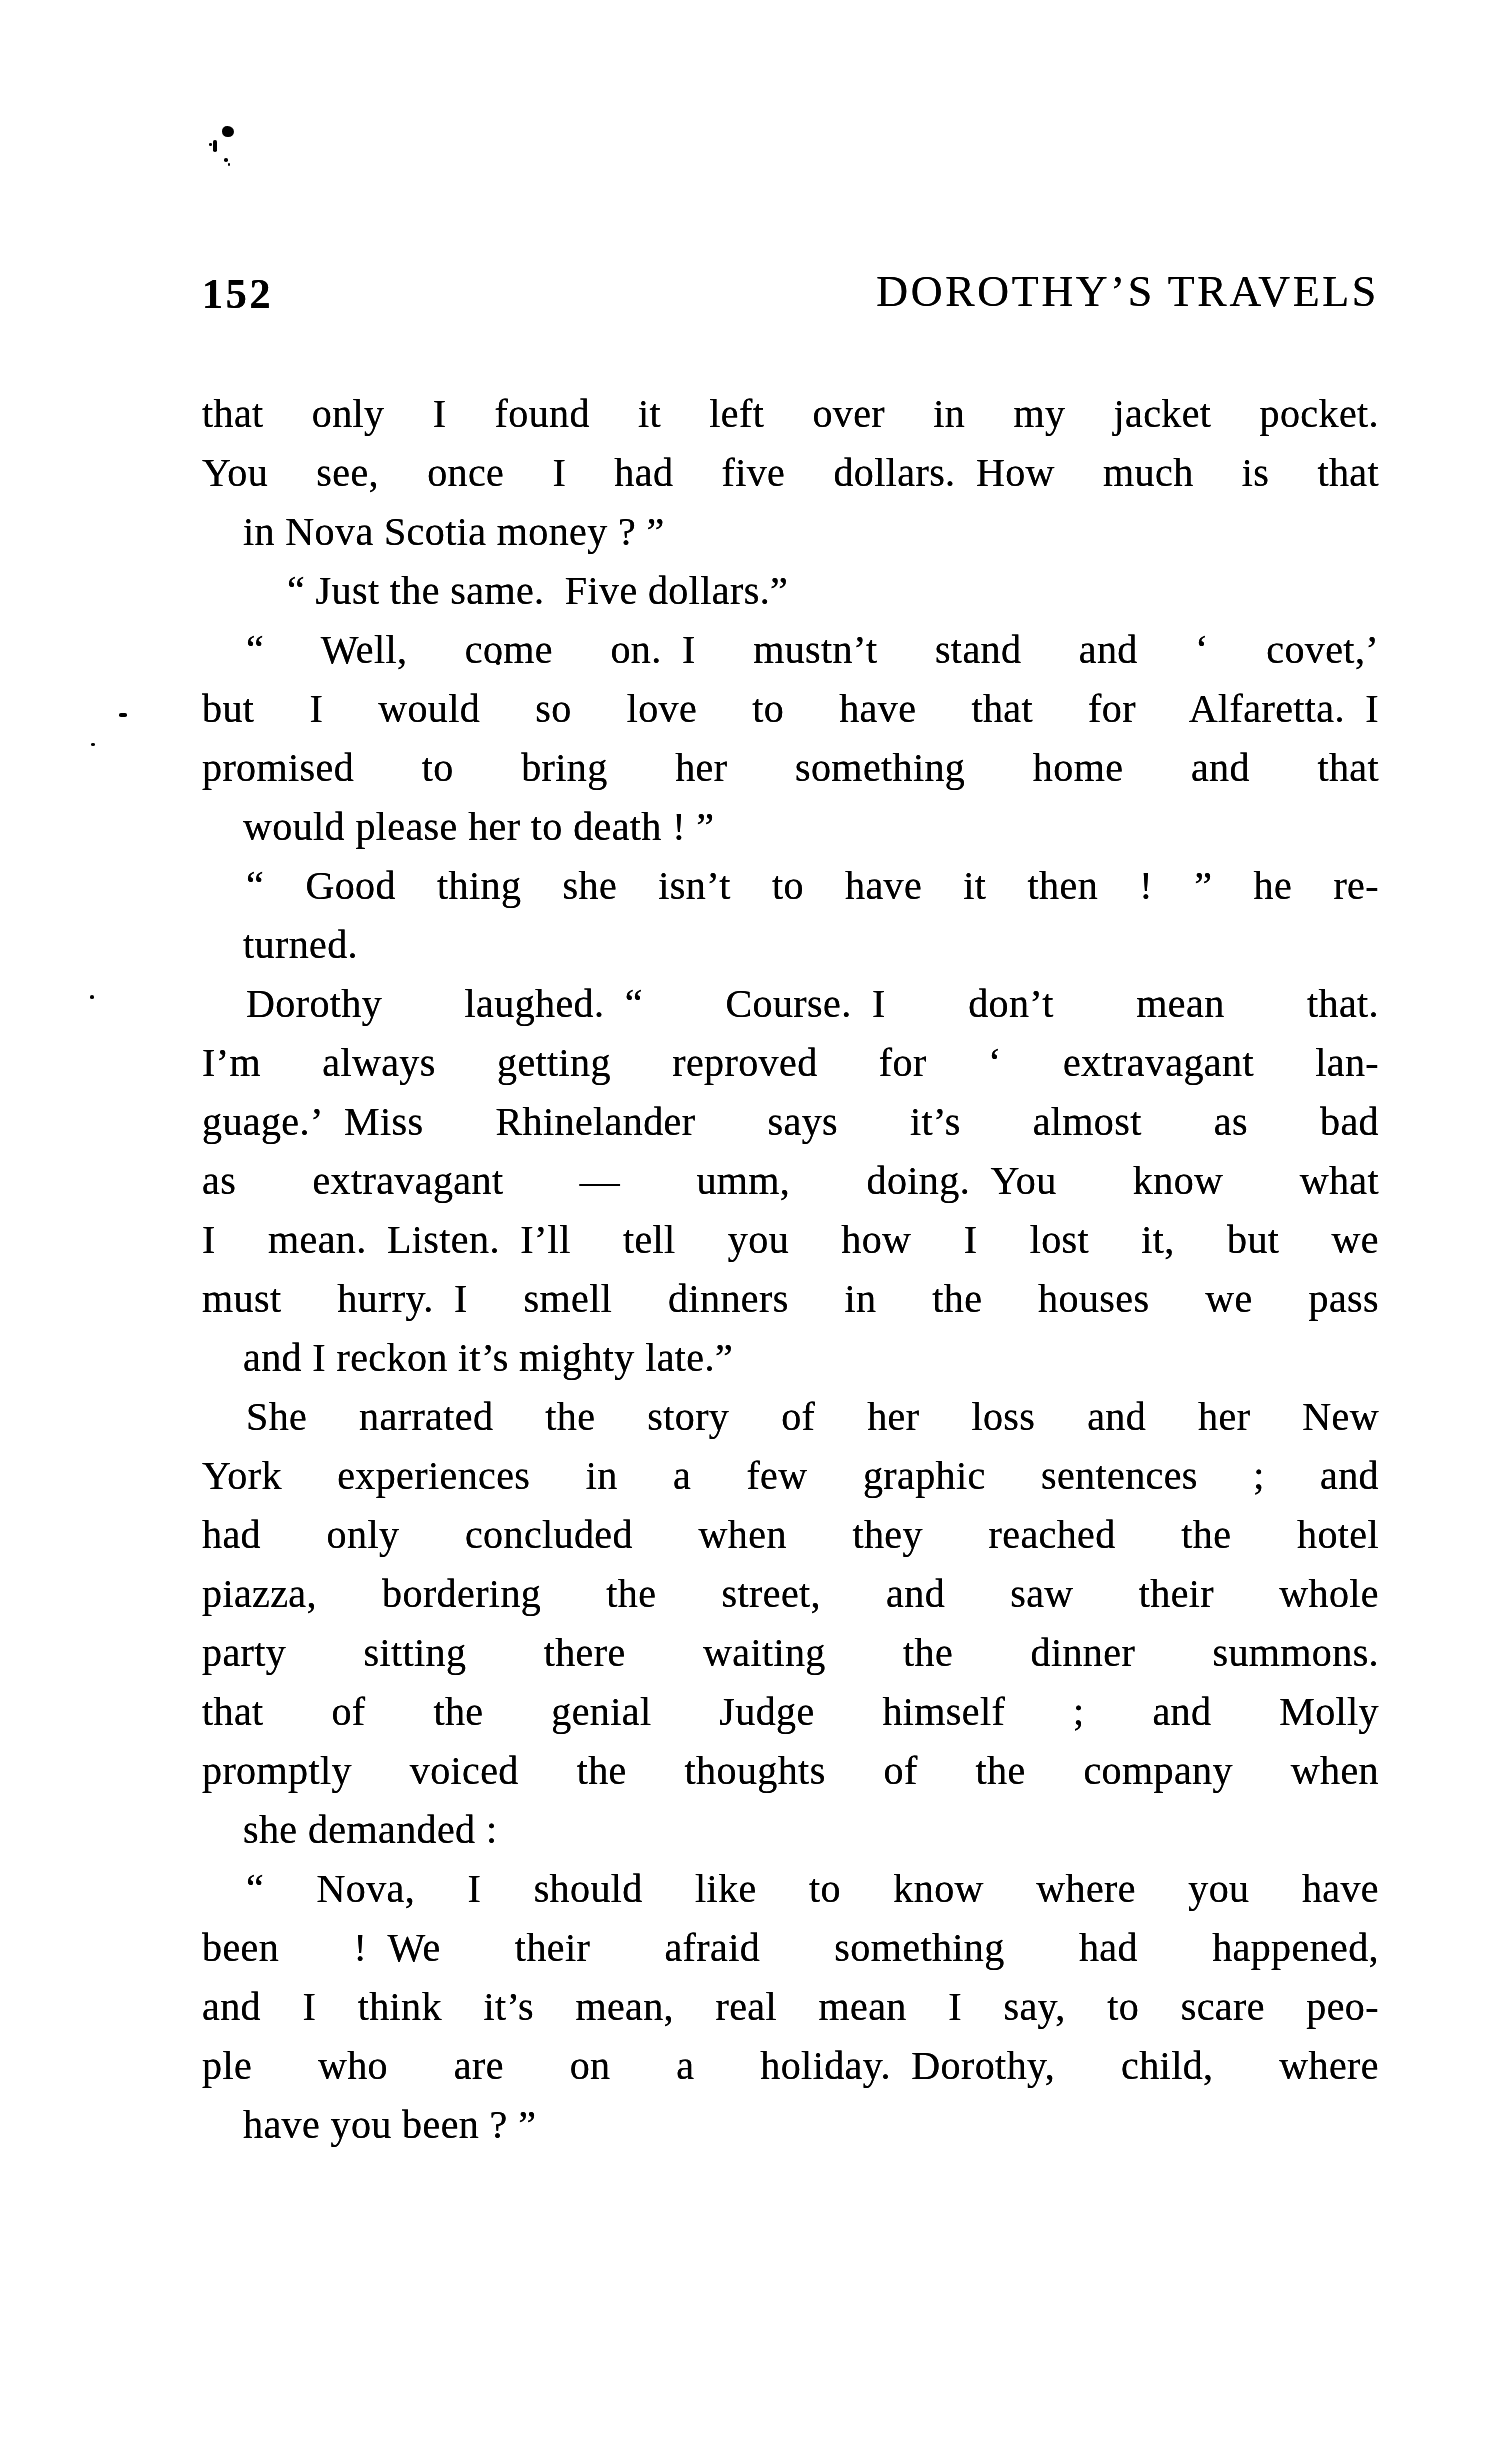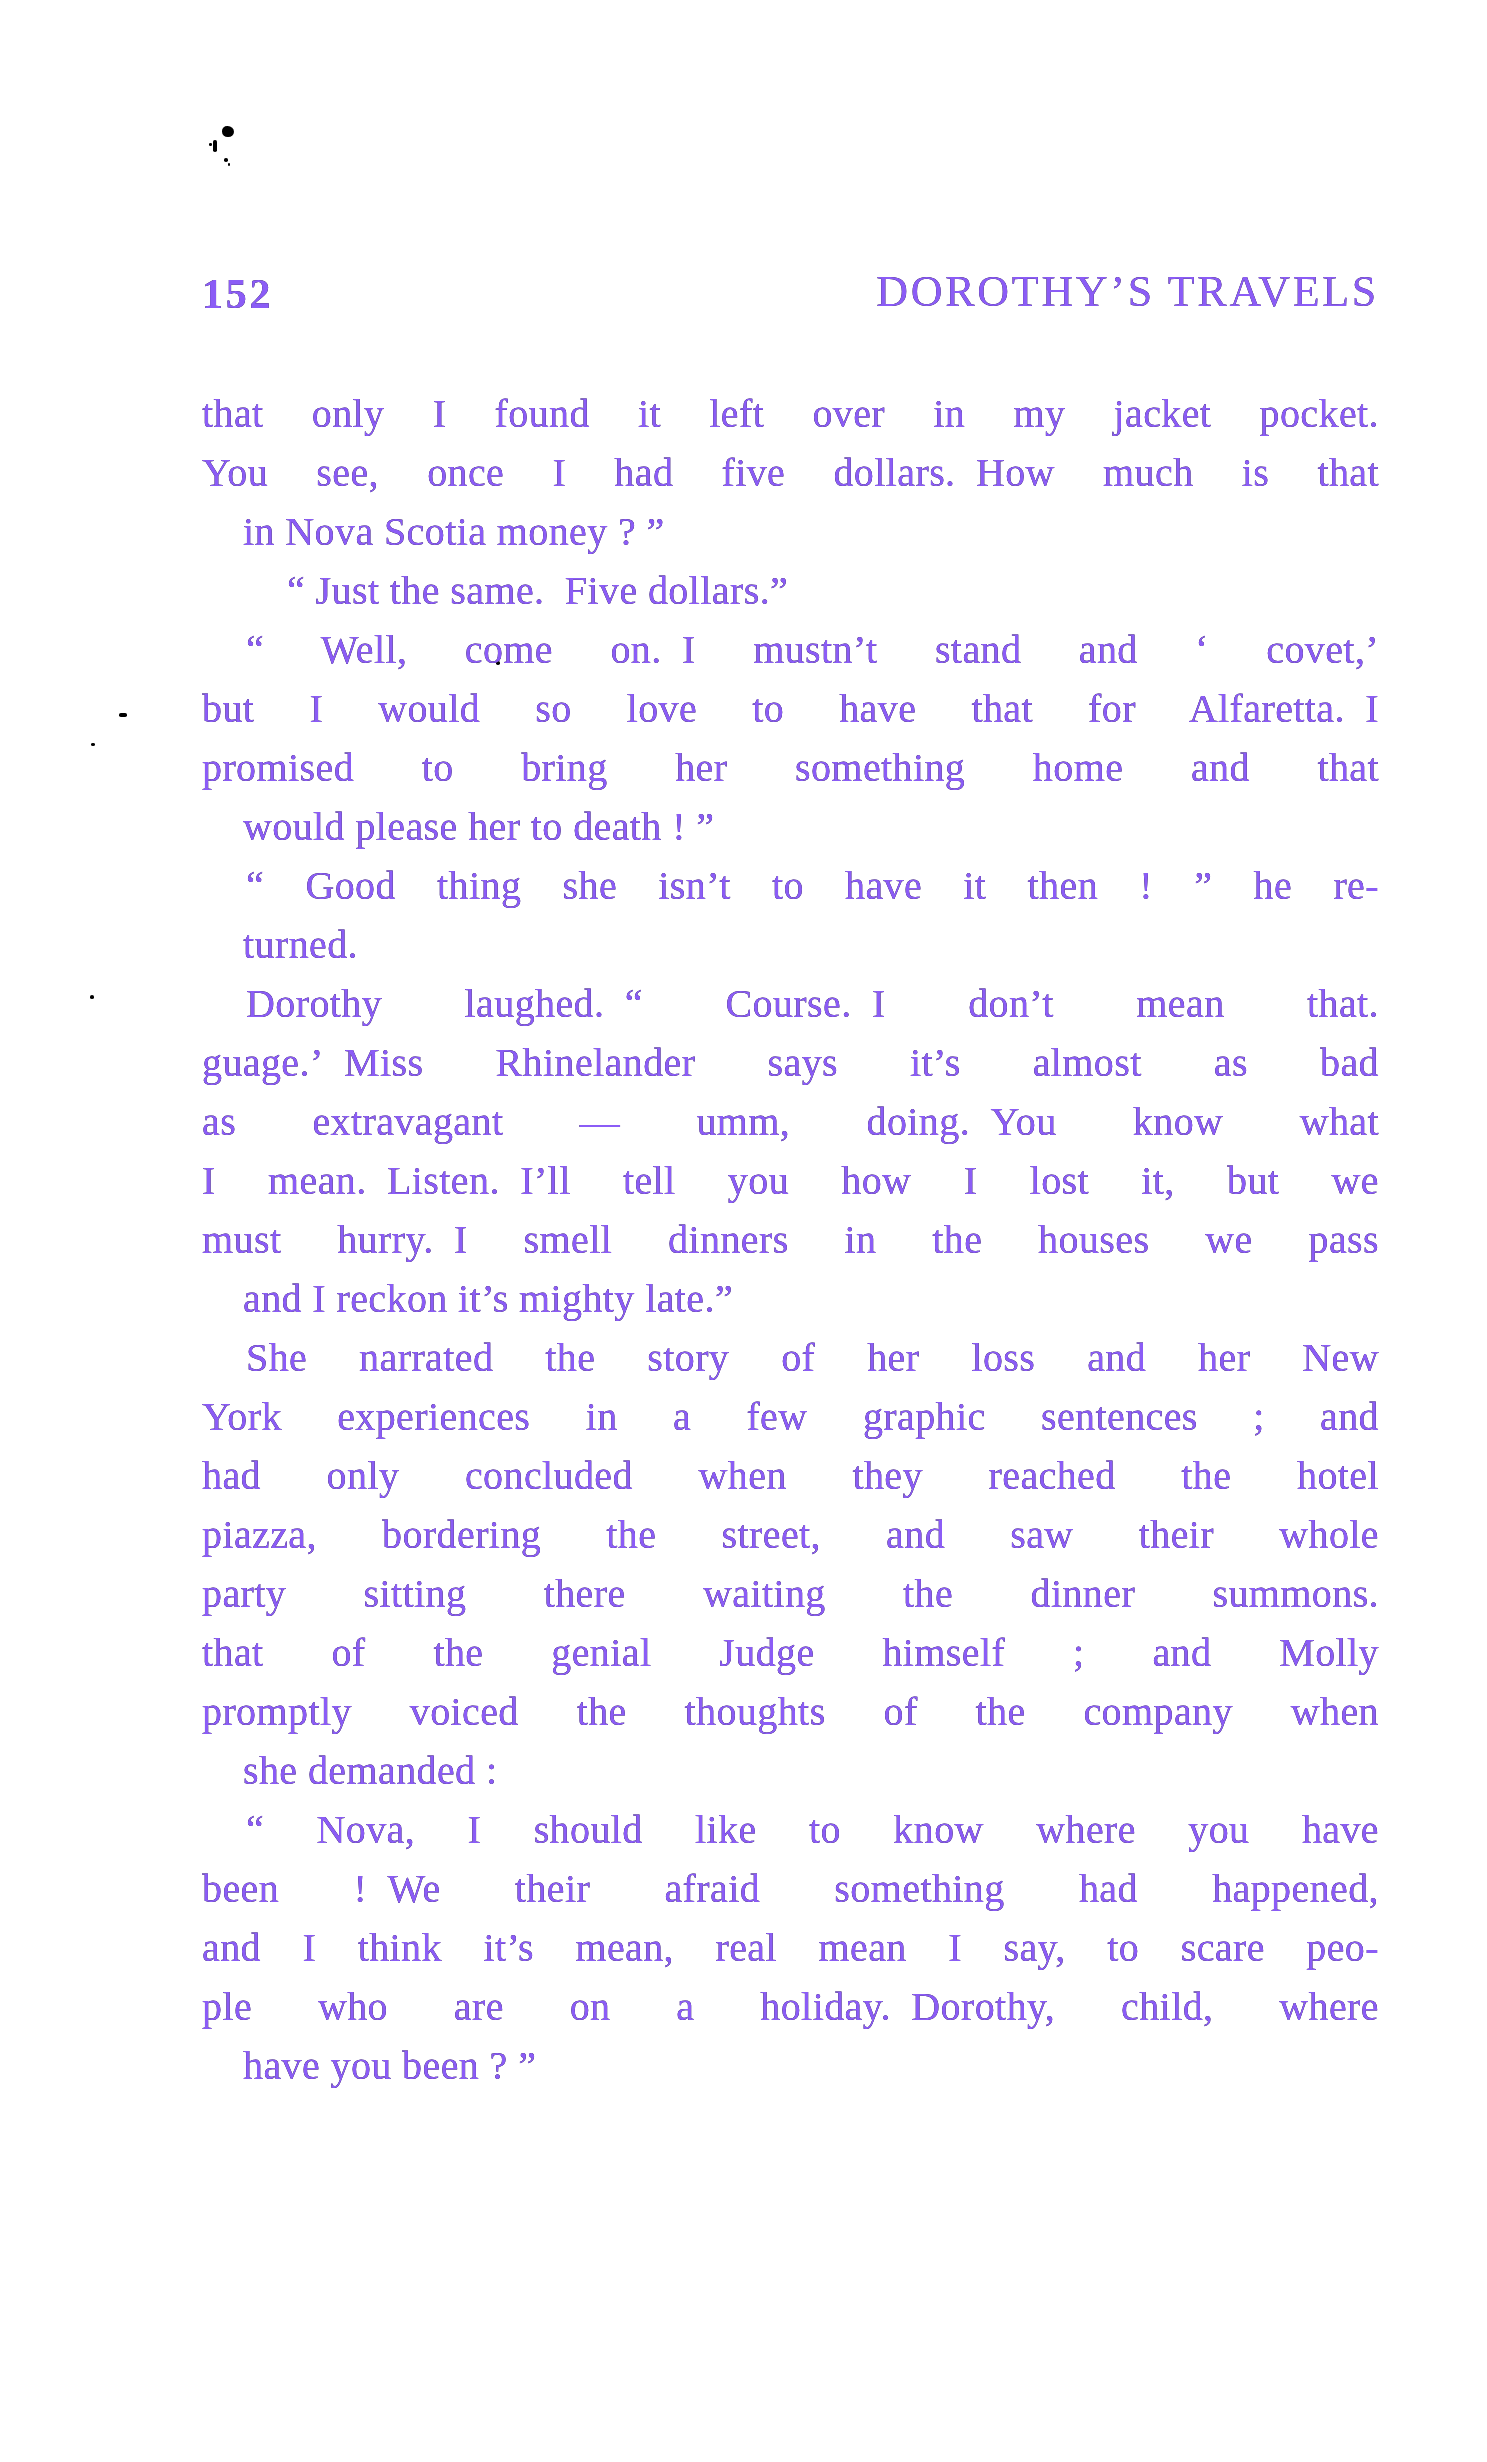--- a/index.html
+++ b/index.html
@@ -1,21 +1,21 @@
 <!DOCTYPE html>
 <html style="font-size:14px"><head>
 <meta charset="utf-8">
 <style>
   html,body{margin:0;padding:0;background:#e8e8e8;}
   .scan-page{
     position:relative;
     width:1488px;height:2462px;
     background:#ffffff;
     font-family:"Liberation Serif","DejaVu Serif",serif;
-    color:#8b5cf6;
+    color:#000000;
     overflow:hidden;
   }
   
   .page-header{
     position:absolute;
     top:266px;left:202px;width:1177px;height:53px;
   }
   .folio{
     position:absolute;left:0;top:3.5px;
     font-size:42px;font-weight:700;letter-spacing:2.7px;
@@ -83,20 +83,21 @@
       <div class="line full">You see, once I had five dollars. How much is that</div>
       <div class="line end">in Nova Scotia money ? ”</div>
       <div class="line end indent">“ Just the same. Five dollars.”</div>
       <div class="line full indent">“ Well, come on. I mustn’t stand and ‘ covet,’</div>
       <div class="line full">but I would so love to have that for Alfaretta. I</div>
       <div class="line full">promised to bring her something home and that</div>
       <div class="line end">would please her to death ! ”</div>
       <div class="line full indent">“ Good thing she isn’t to have it then ! ” he re-</div>
       <div class="line end">turned.</div>
       <div class="line full indent">Dorothy laughed. “ Course. I don’t mean that.</div>
+      <div class="line full">I’m always getting reproved for ‘ extravagant lan-</div>
       <div class="line full">guage.’ Miss Rhinelander says it’s almost as bad</div>
       <div class="line full">as extravagant — umm, doing. You know what</div>
       <div class="line full">I mean. Listen. I’ll tell you how I lost it, but we</div>
       <div class="line full">must hurry. I smell dinners in the houses we pass</div>
       <div class="line end">and I reckon it’s mighty late.”</div>
       <div class="line full indent">She narrated the story of her loss and her New</div>
       <div class="line full">York experiences in a few graphic sentences ; and</div>
       <div class="line full">had only concluded when they reached the hotel</div>
       <div class="line full">piazza, bordering the street, and saw their whole</div>
       <div class="line full">party sitting there waiting the dinner summons.</div>

